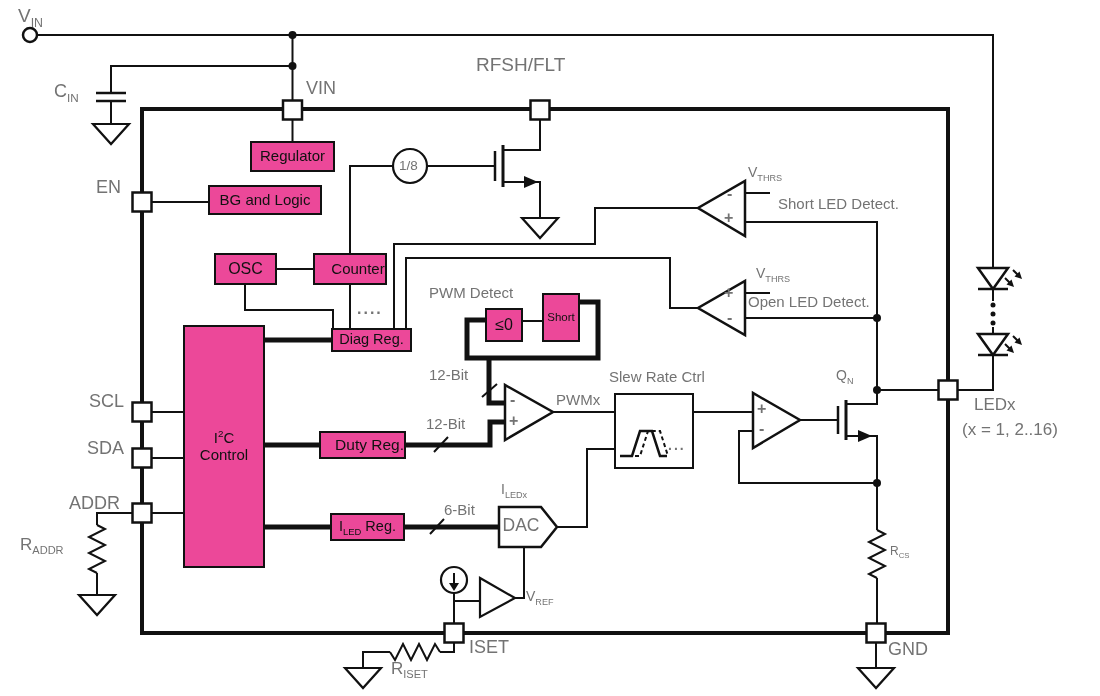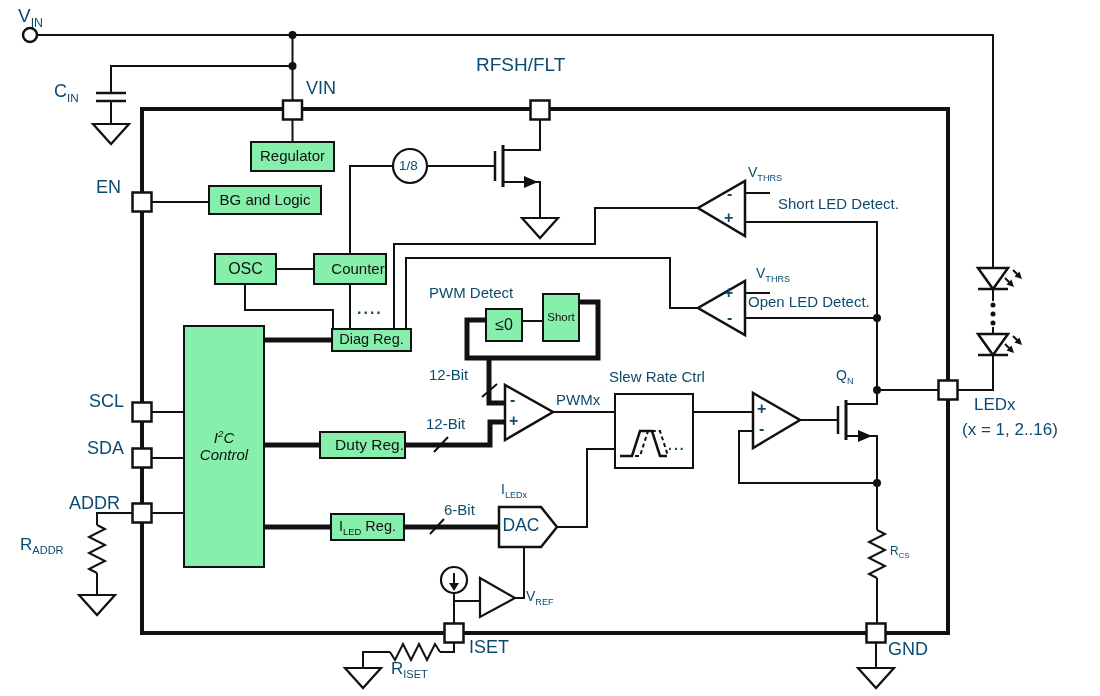--- a/index.html
+++ b/index.html
@@ -1,24 +1,24 @@
 <!DOCTYPE html>
 <html><head>
 <meta charset="utf-8">
 <style>
   html,body{margin:0;padding:0;background:#fff;}
   #stage{position:relative;width:1100px;height:696px;background:#fff;overflow:hidden;
          font-family:"Liberation Sans",sans-serif;color:#111;}
   #wiresvg{position:absolute;left:0;top:0;z-index:1;}
-  .B{position:absolute;z-index:2;box-sizing:border-box;border:2.2px solid #111;background:#86efac;
+  .B{position:absolute;z-index:2;box-sizing:border-box;border:2.2px solid #111;background:#ec4899;
      display:flex;align-items:center;justify-content:center;text-align:center;
      font-size:15px;color:#111;line-height:1.1;}
   .B.thick{border-width:2.5px;}
   .B.clear{background:transparent;}
-  .L{position:absolute;z-index:3;white-space:nowrap;color:#0c4a6e;font-size:15px;line-height:1;}
+  .L{position:absolute;z-index:3;white-space:nowrap;color:#737373;font-size:15px;line-height:1;}
   .L sub,.B sub{font-size:65%;line-height:0;}
   .L sup,.B sup{font-size:65%;line-height:0;}
   .pre{white-space:pre;}
   .sign{font-weight:700;font-size:16px;}
   .dots{font-weight:700;letter-spacing:2px;}
 </style>
 </head>
 <body>
 
 <div id="stage">
@@ -181,21 +181,21 @@
     </div>
   <div class="B" style="left:331px;top:328px;width:81px;height:24px;font-size:14.5px;">
       <span>Diag Reg.</span>
     </div>
   <div class="B thick" style="left:485px;top:308px;width:38px;height:34px;font-size:16px;">
       <span>≤0</span>
     </div>
   <div class="B thick" style="left:542px;top:293px;width:38px;height:49px;font-size:11.5px;">
       <span>Short</span>
     </div>
-  <div class="B" style="left:183px;top:325px;width:82px;height:243px;flex-direction:column;font-style:italic;">
+  <div class="B" style="left:183px;top:325px;width:82px;height:243px;flex-direction:column;">
     <span><span>I</span><sup>2</sup><span>C</span></span>
     <span>Control</span>
   </div>
   <div class="B" style="left:319px;top:431px;width:87px;height:28px;font-size:15.5px;justify-content:flex-end;">
       <span>Duty Reg.</span>
     </div>
   <div class="B" style="left:330px;top:513px;width:75px;height:28px;font-size:14.5px;">
     <span class="pre"><span>I</span><sub>LED</sub><span class="pre"> Reg.</span></span>
   </div>
   <div class="B clear" style="left:614px;top:393px;width:80px;height:76px;"></div>

